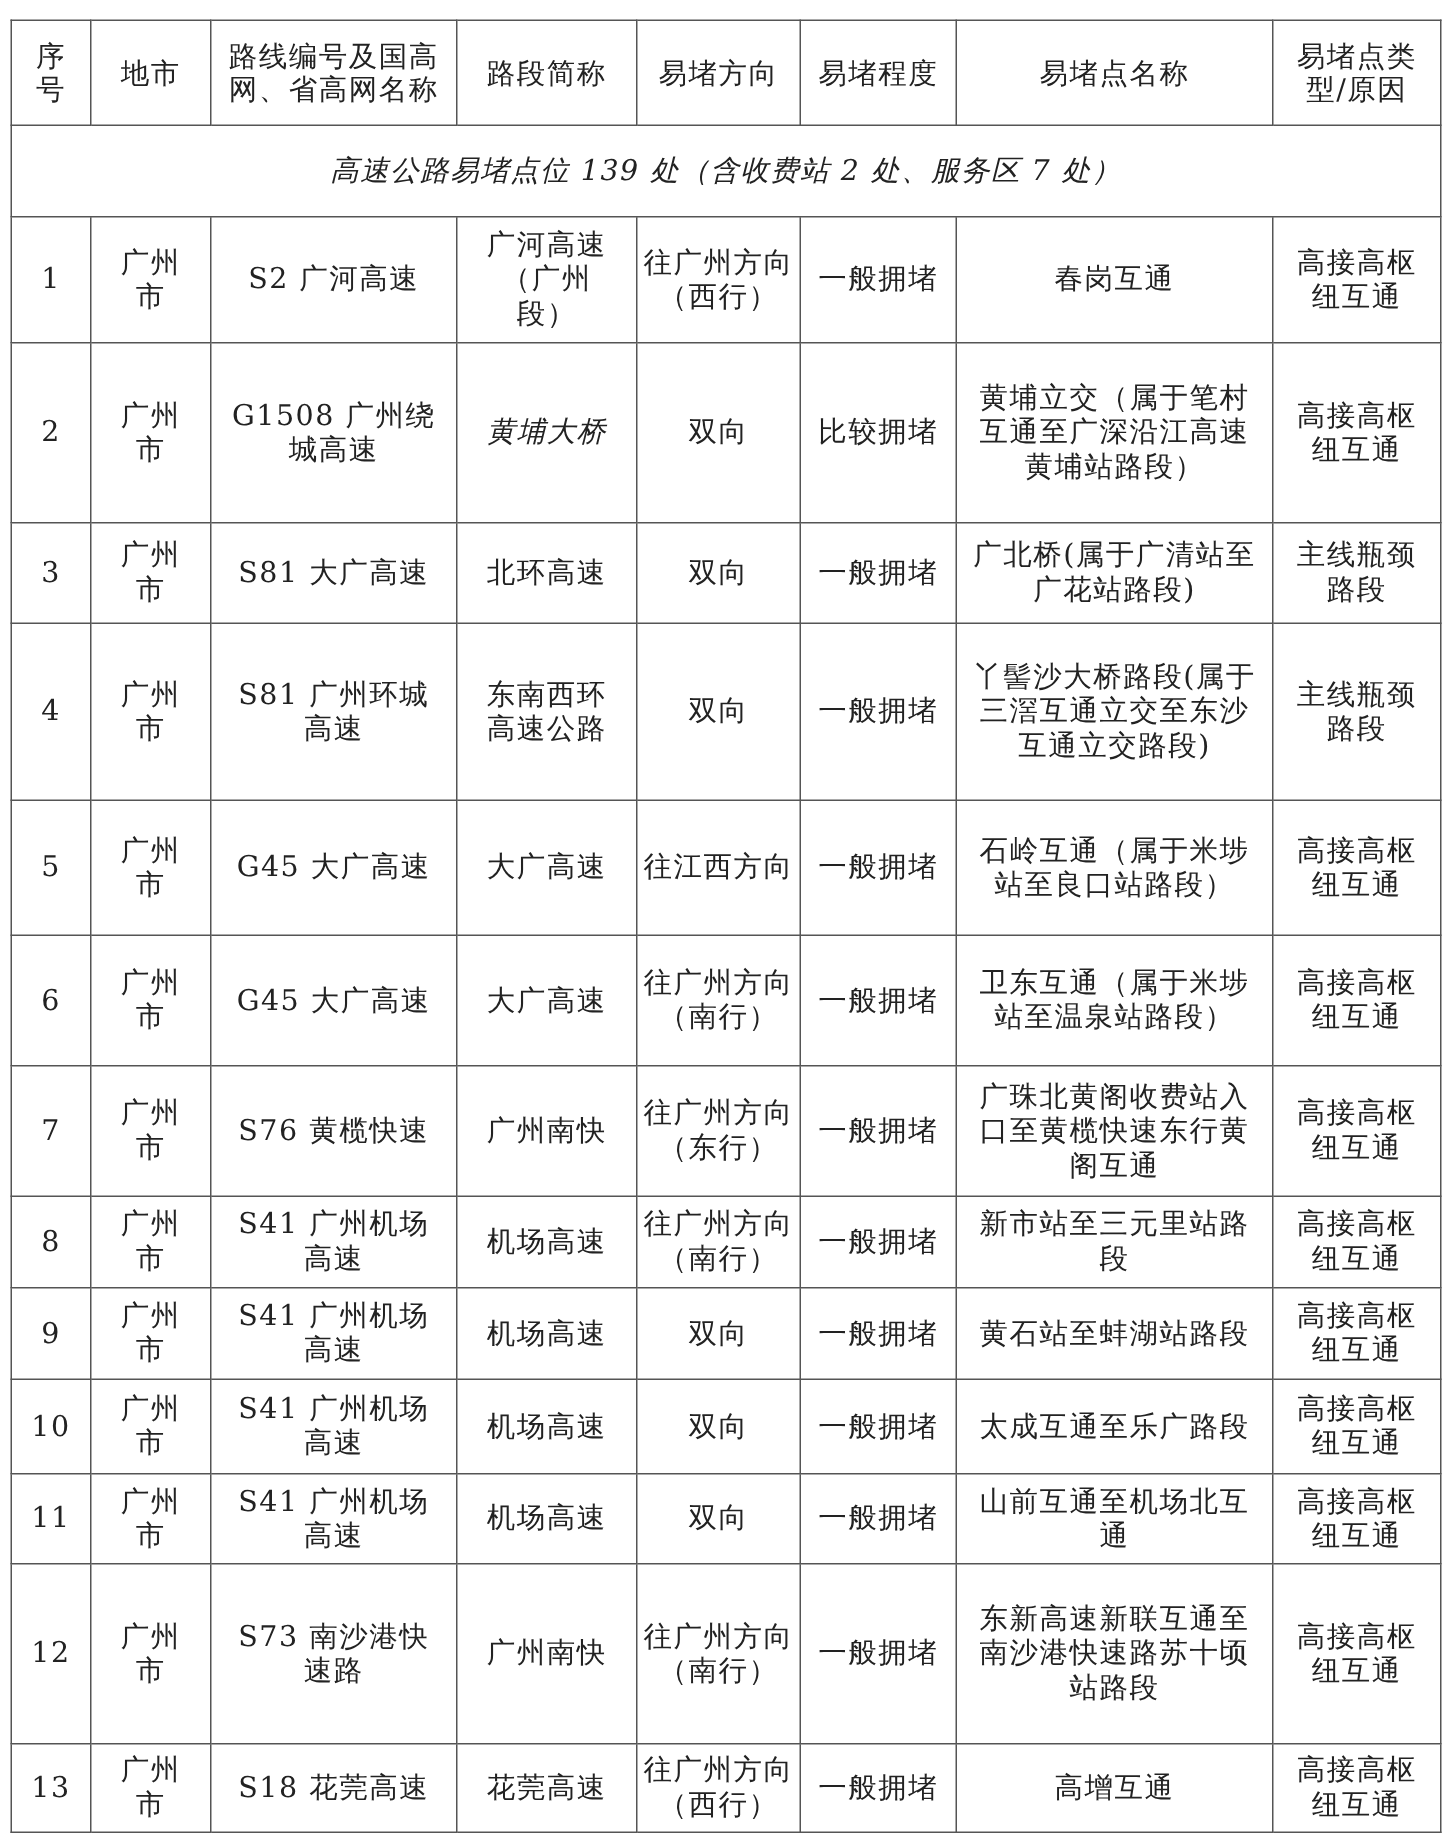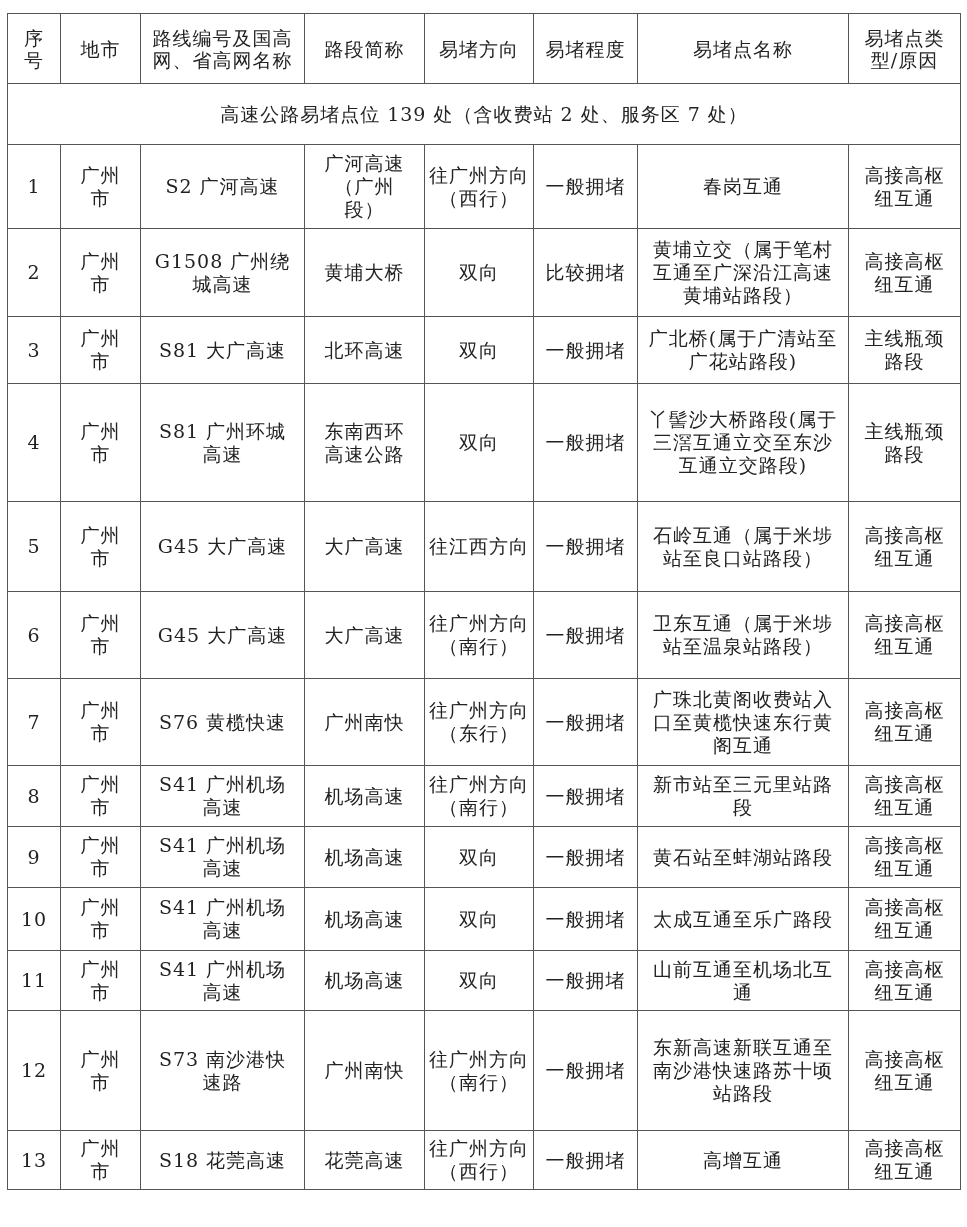--- a/index.html
+++ b/index.html
@@ -35,20 +35,21 @@
       color: #222222;
       word-break: break-all;
     }
     table.jam-table th {
       height: 69px;
       line-height: 22px;
     }
     .banner td {
       height: 60px;
       letter-spacing: 1.5px;
+      font-style: italic;
     }
     .num {
       letter-spacing: 0;
     }
     col.c-idx { width: 53px; }
     col.c-city { width: 80px; }
     col.c-route { width: 164px; }
     col.c-seg { width: 120px; }
     col.c-dir { width: 109px; }
     col.c-level { width: 104px; }
@@ -94,21 +95,21 @@
     <td style="height: 83px;">往广州方向（西行）</td>
     <td style="height: 83px;">一般拥堵</td>
     <td style="padding: 0px 8px; height: 83px;">春岗互通</td>
     <td style="padding: 0px 10px; height: 83px;">高接高枢纽互通</td>
   </tr>
 
   <tr>
     <td class="num" style="height: 87px;">2</td>
     <td style="padding: 0px 18px; height: 87px;">广州市</td>
     <td style="padding: 0px 12px; height: 87px;">G1508 广州绕城高速</td>
-    <td style="padding: 0px 10px; height: 87px;">黄埔大桥</td>
+    <td style="padding: 16px 10px; height: 87px; font-style: italic;">黄埔大桥</td>
     <td style="height: 87px;">双向</td>
     <td style="height: 87px;">比较拥堵</td>
     <td style="padding: 0px 8px; height: 87px;">黄埔立交（属于笔村互通至广深沿江高速黄埔站路段）</td>
     <td style="padding: 0px 10px; height: 87px;">高接高枢纽互通</td>
   </tr>
 
   <tr>
     <td class="num" style="height: 66px;">3</td>
     <td style="padding: 0px 18px; height: 66px;">广州市</td>
     <td style="padding: 0px 12px; height: 66px;">S81 大广高速</td>

